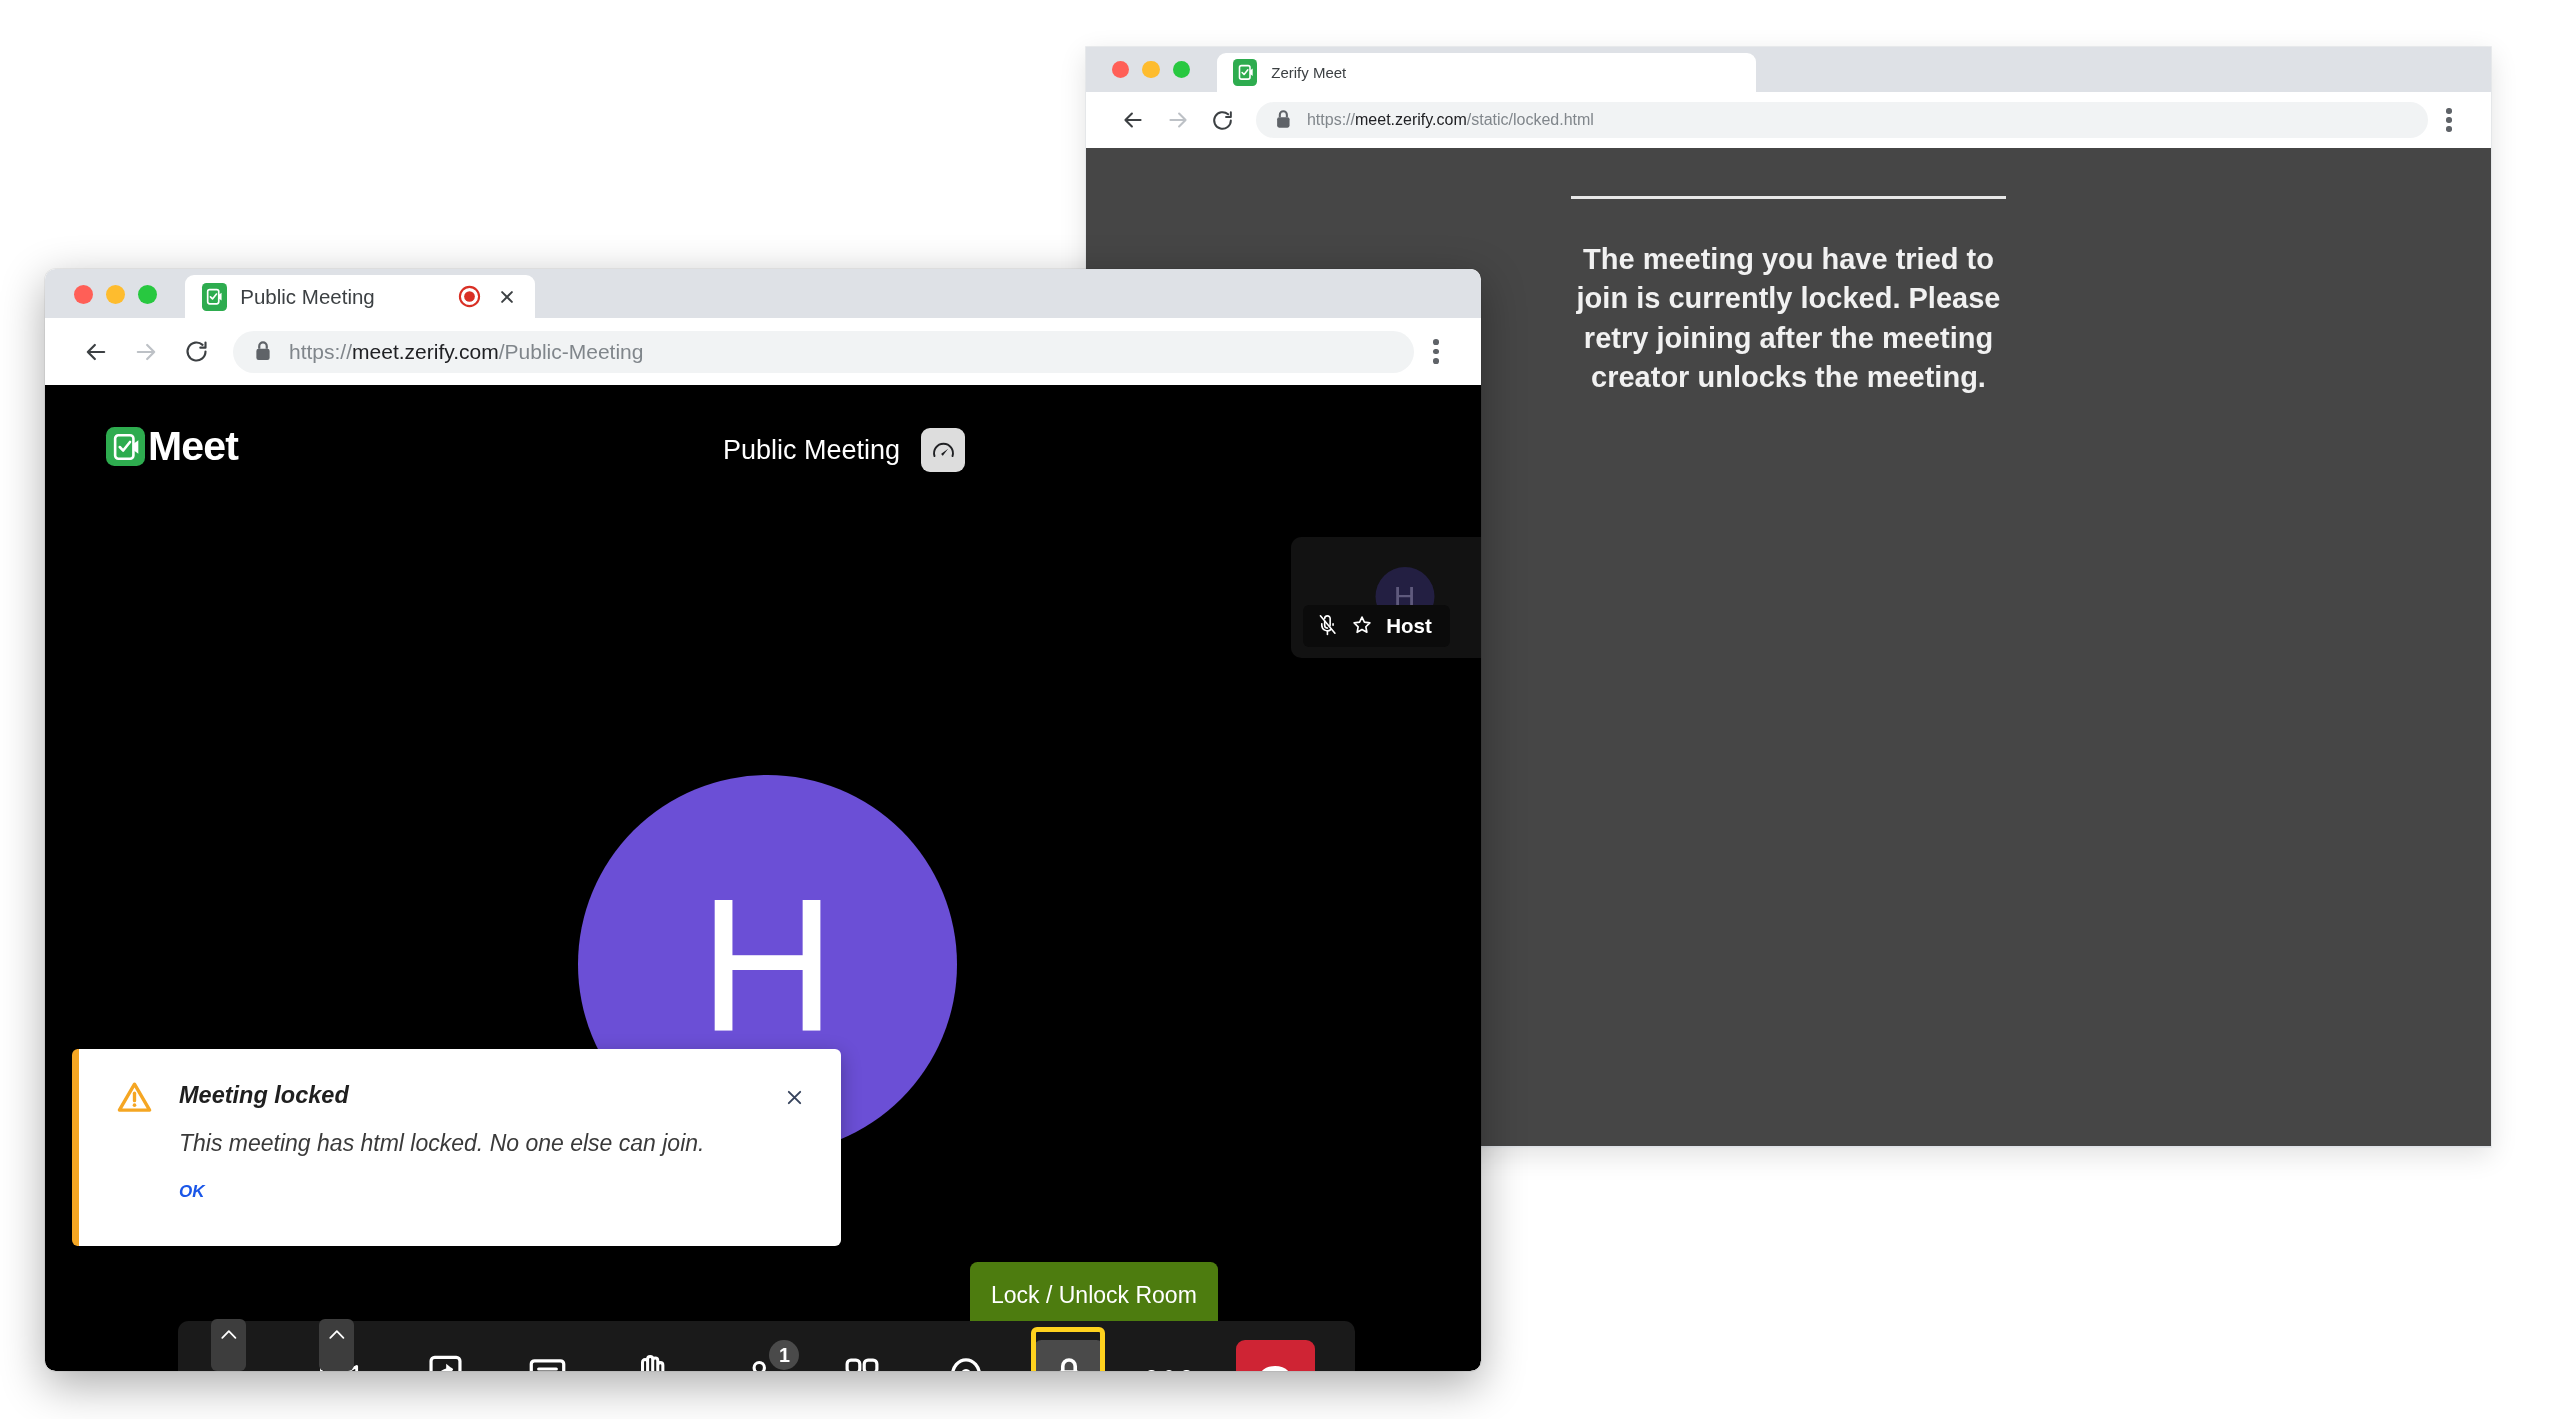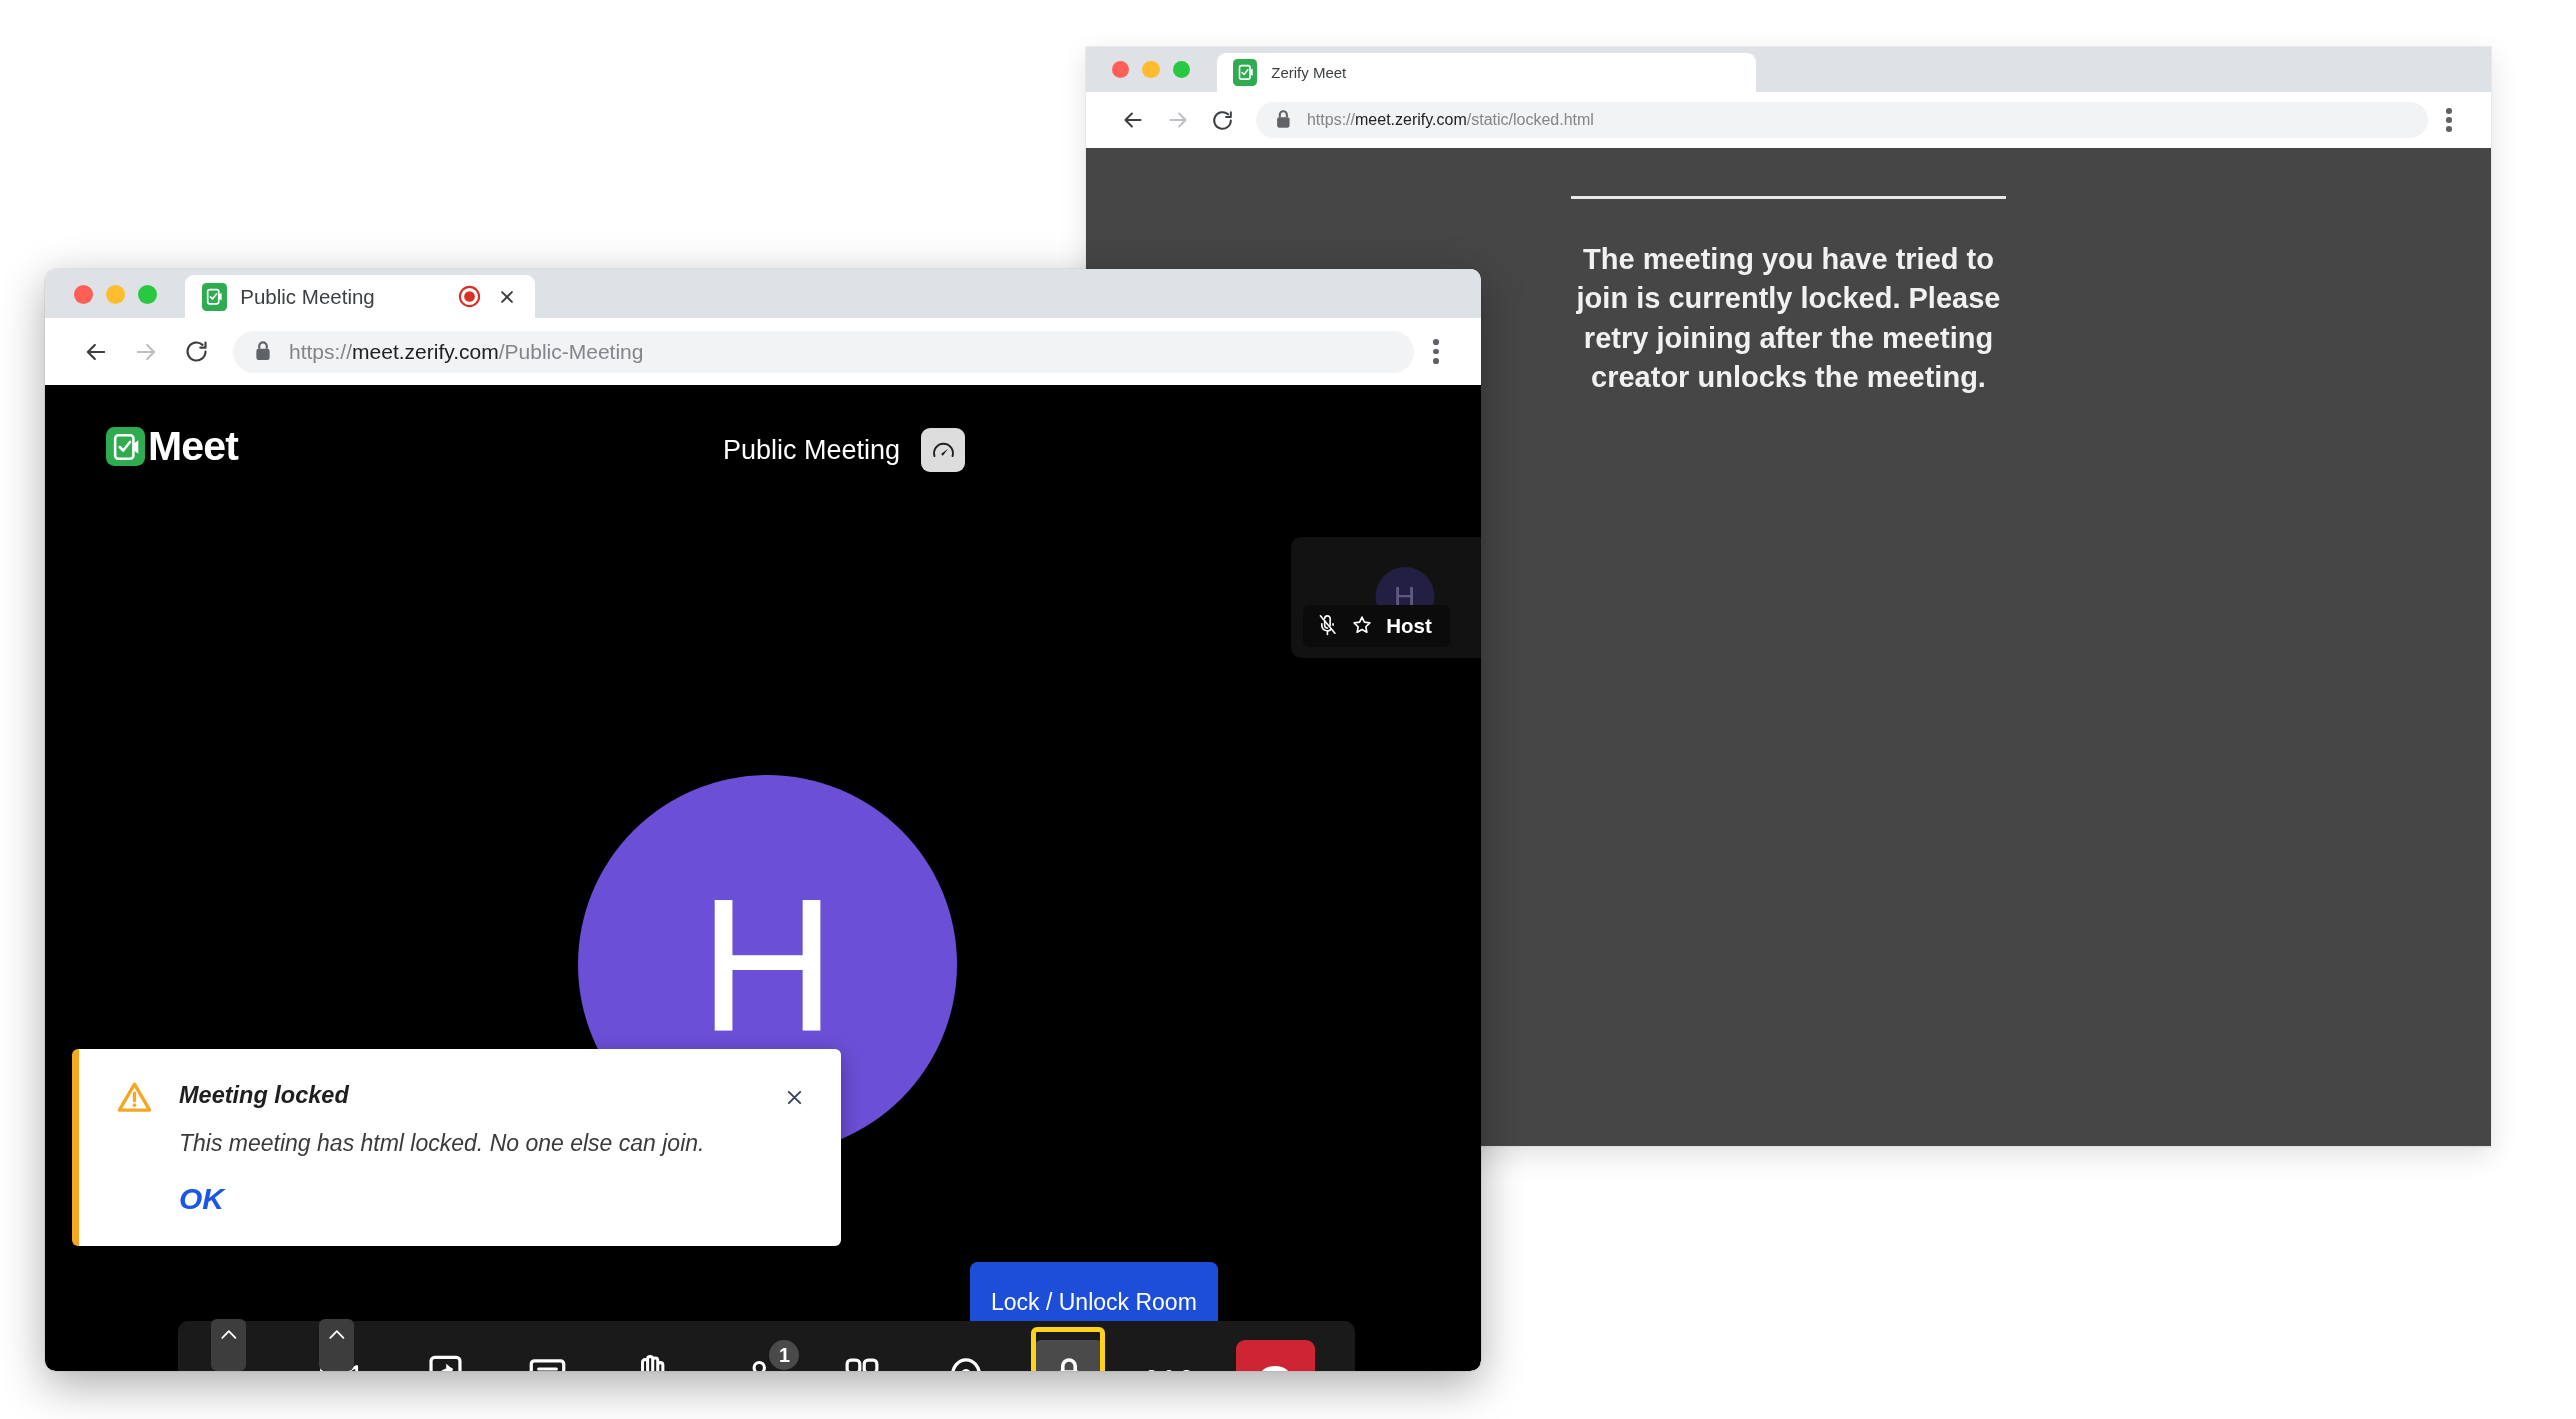--- a/index.html
+++ b/index.html
@@ -107,27 +107,27 @@
 
   
   .toast{position:absolute;left:73px;top:964px;width:769px;height:197px;background:#fff;
      border-radius:6px;border-left:7.6px solid #f5a623;box-sizing:border-box;
      box-shadow:0 6px 19.7px rgba(0,0,0,.3);}
   .toast-row{display:flex;align-items:flex-start;padding:35px 33px 0 38px;font-style:italic;}
   .toast-warn{flex:none;width:35px;height:35px;margin-top:-3px;}
   .toast-texts{flex:1;padding-left:27px;}
   .toast-title{color:#1f1f1f;font-size:23.5px;font-weight:700;line-height:1;}
   .toast-body{color:#3a3a3a;font-size:23px;line-height:1;margin-top:24px;}
-  .toast-ok{color:#1a56e8;font-size:30px;font-weight:700;margin-top:27px;display:inline-block;}
+  .toast-ok{color:#1a56e8;font-size:17px;font-weight:700;margin-top:27px;display:inline-block;}
   .toast-x{position:absolute;right:33px;top:35px;width:27px;height:27px;
      display:flex;align-items:center;justify-content:center;color:#36435c;font-size:26px;line-height:1;}
 
   
-  .tooltip{position:absolute;left:971px;top:1176px;background:#1d4ed8;color:#fff;
-     border-radius:7.6px;padding:27px 21px;font-size:23px;white-space:nowrap;}
+  .tooltip{position:absolute;left:971px;top:1176px;background:#4d7c0f;color:#fff;
+     border-radius:7.6px;padding:20px 21px;font-size:23px;white-space:nowrap;}
 
   
   .toolbar{position:absolute;left:179px;top:1235px;width:1177px;height:108px;
      background:#1a1a1a;border-radius:10.6px;display:flex;align-items:center;}
   .tb-item{position:relative;flex:none;display:flex;align-items:center;justify-content:center;}
   .tb-btn{width:70px;height:70px;border-radius:7.6px;display:flex;align-items:center;justify-content:center;}
   .tb-btn.active{background:#4a4a4a;}
   .tb-btn.danger{width:79px;height:70px;border-radius:9px;background:#cf2434;}
   .tb-caret{position:absolute;top:-21px;left:33px;width:35px;height:44px;border-radius:6px;
      background:#3d3d3d;display:flex;align-items:flex-start;justify-content:center;padding-top:7.6px;}

